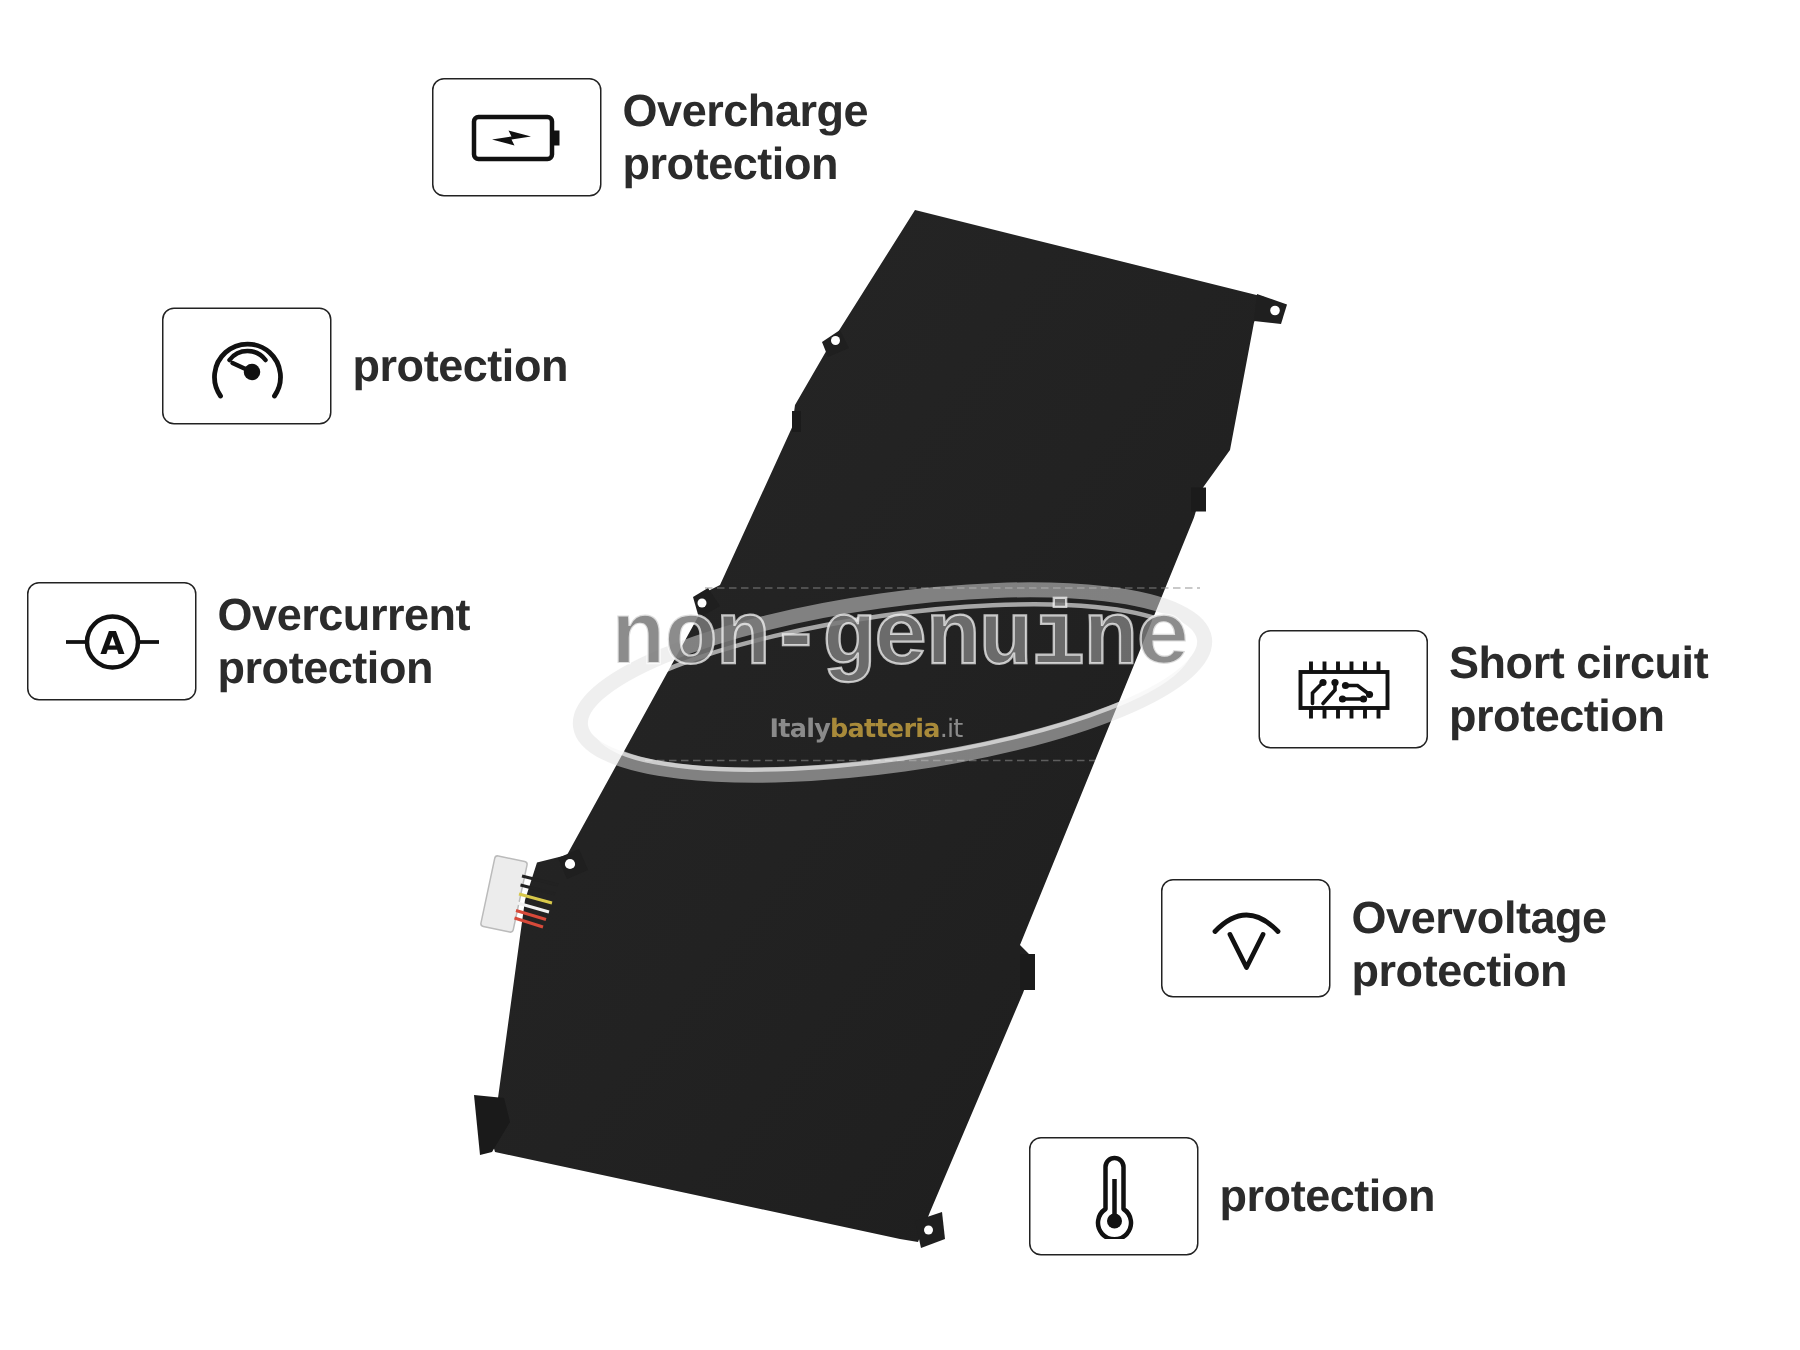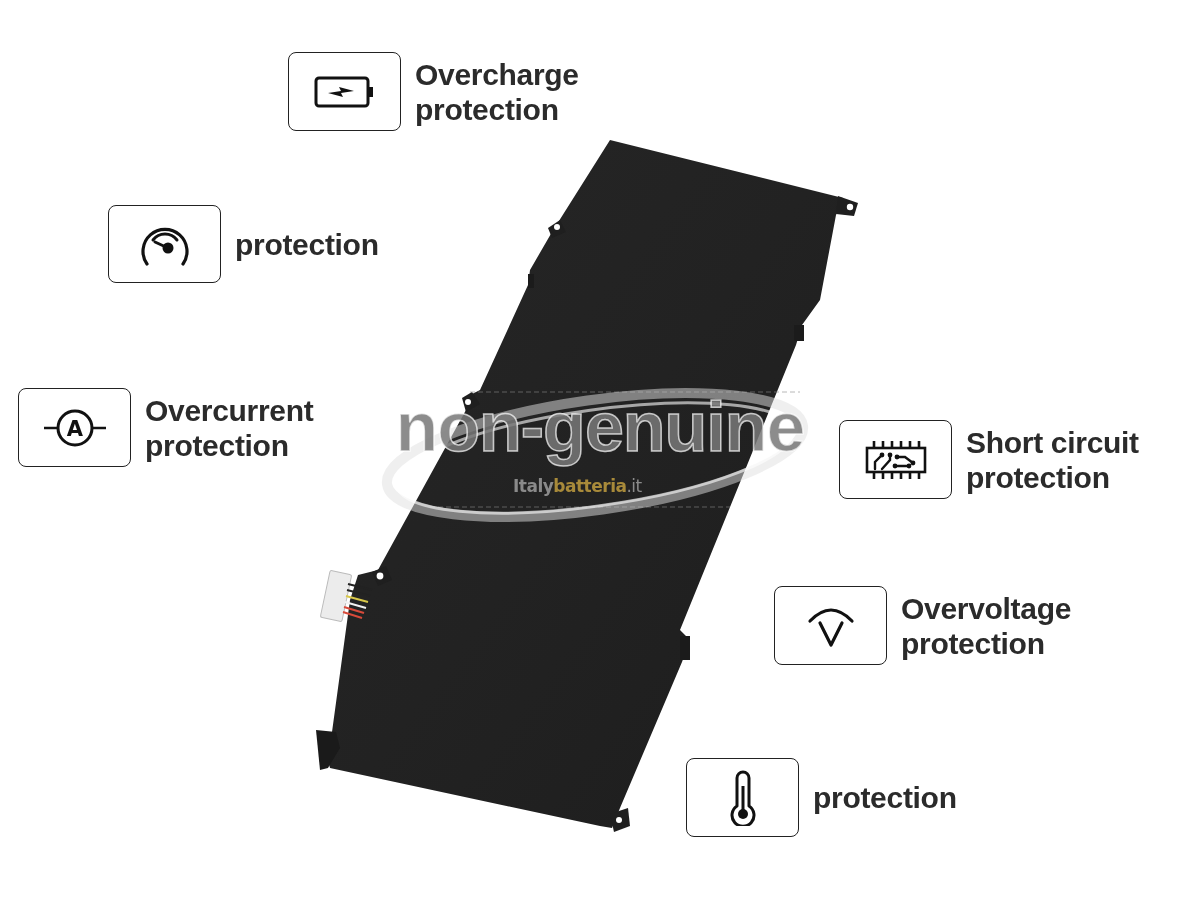--- a/index.html
+++ b/index.html
@@ -5,21 +5,21 @@
   html, body { margin:0; padding:0; background:#ffffff; }
   body { width:1200px; height:900px; position:relative; overflow:hidden; font-family:"DejaVu Sans", sans-serif; }
   .stage { position:absolute; left:0; top:0; width:1200px; height:900px; }
   .battery { position:absolute; left:0; top:0; width:1200px; height:900px; }
   .feature { position:absolute; display:flex; align-items:center; }
   .icon-box { width:110px; height:76px; border:1.6px solid #222; border-radius:8px; background:#fff; box-sizing:border-box; display:flex; align-items:center; justify-content:center; flex-shrink:0; }
   .icon-box svg { display:block; }
   .label { margin-left:14px; font-family:Liberation Sans, sans-serif; font-weight:bold; color:#2b2b2b; font-size:30px; line-height:35px; letter-spacing:-0.3px; }
   .label span { display:block; white-space:nowrap; }
   .watermark { position:absolute; left:395px; top:392px; width:410px; text-align:center; }
-  .wm-main { font-family:Liberation Sans, sans-serif; font-weight:bold; font-size:70px; line-height:70px; color:rgba(120,120,120,0.85); -webkit-text-stroke:1.5px rgba(255,255,255,0.7); letter-spacing:-1px; }
+  .wm-main { font-family:Liberation Mono, monospace; font-weight:bold; font-size:60px; line-height:70px; color:rgba(120,120,120,0.85); -webkit-text-stroke:1.5px rgba(255,255,255,0.7); letter-spacing:-1px; }
   .wm-sub { position:absolute; left:118px; top:84px; font-family:"DejaVu Sans", sans-serif; font-weight:bold; font-size:17px; letter-spacing:-0.5px; white-space:nowrap; }
   .wm-sub .a { color:rgba(150,150,150,0.9); }
   .wm-sub .b { color:#a88a3a; }
   .wm-sub .c { color:rgba(150,150,150,0.9); font-weight:normal;margin-top:48px; }
 </style>
 </head>
 <body>
 
 <div class="stage">
 
@@ -156,21 +156,21 @@
             <circle cx="46" cy="28" r="2.4"></circle>
         </g>
       </svg>
     </div>
     <div class="label">
       <span>Short circuit</span>
       <span>protection</span>
     </div>
   </div>
 
-  <div class="feature" style="left:774px; top:586px;">
+  <div class="feature" style="left:774px; top:586px;align-items:flex-end;">
     <div class="icon-box" style="width:113px;height:79px;">
       <svg width="50" height="46" viewBox="0 0 50 46">
         <path d="M4,18 Q25,-4 46,18" fill="none" stroke="#111" stroke-width="3.2" stroke-linecap="round"></path>
         <path d="M14,20 L25,42 L36,20" fill="none" stroke="#111" stroke-width="3.2" stroke-linecap="round" stroke-linejoin="round"></path>
       </svg>
     </div>
     <div class="label">
       <span>Overvoltage</span>
       <span>protection</span>
     </div>

